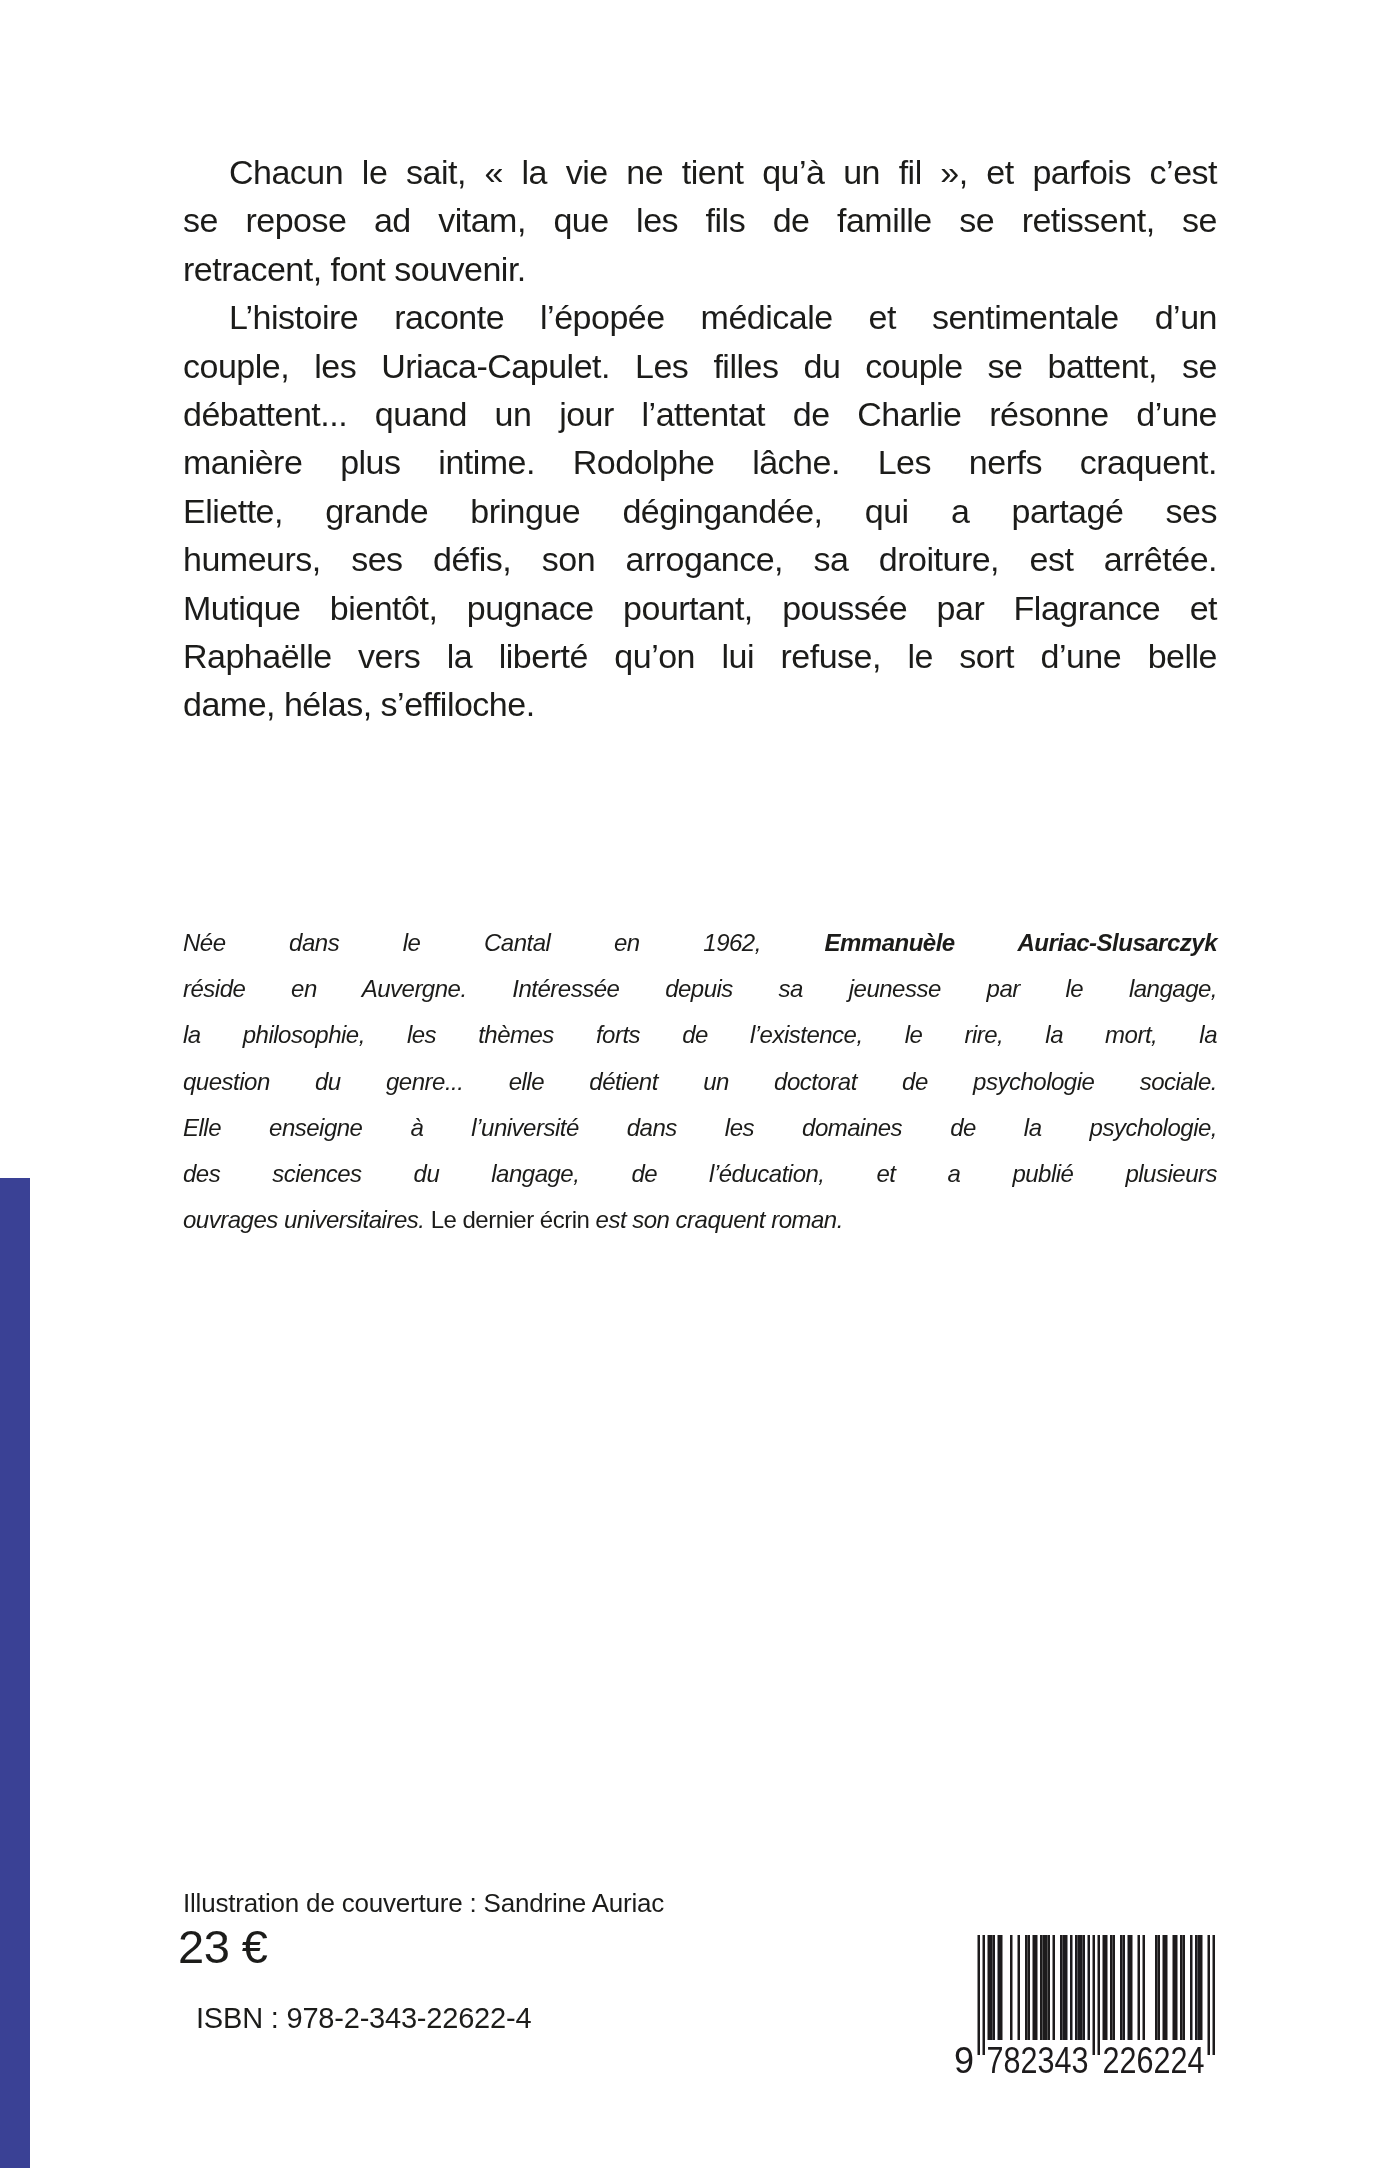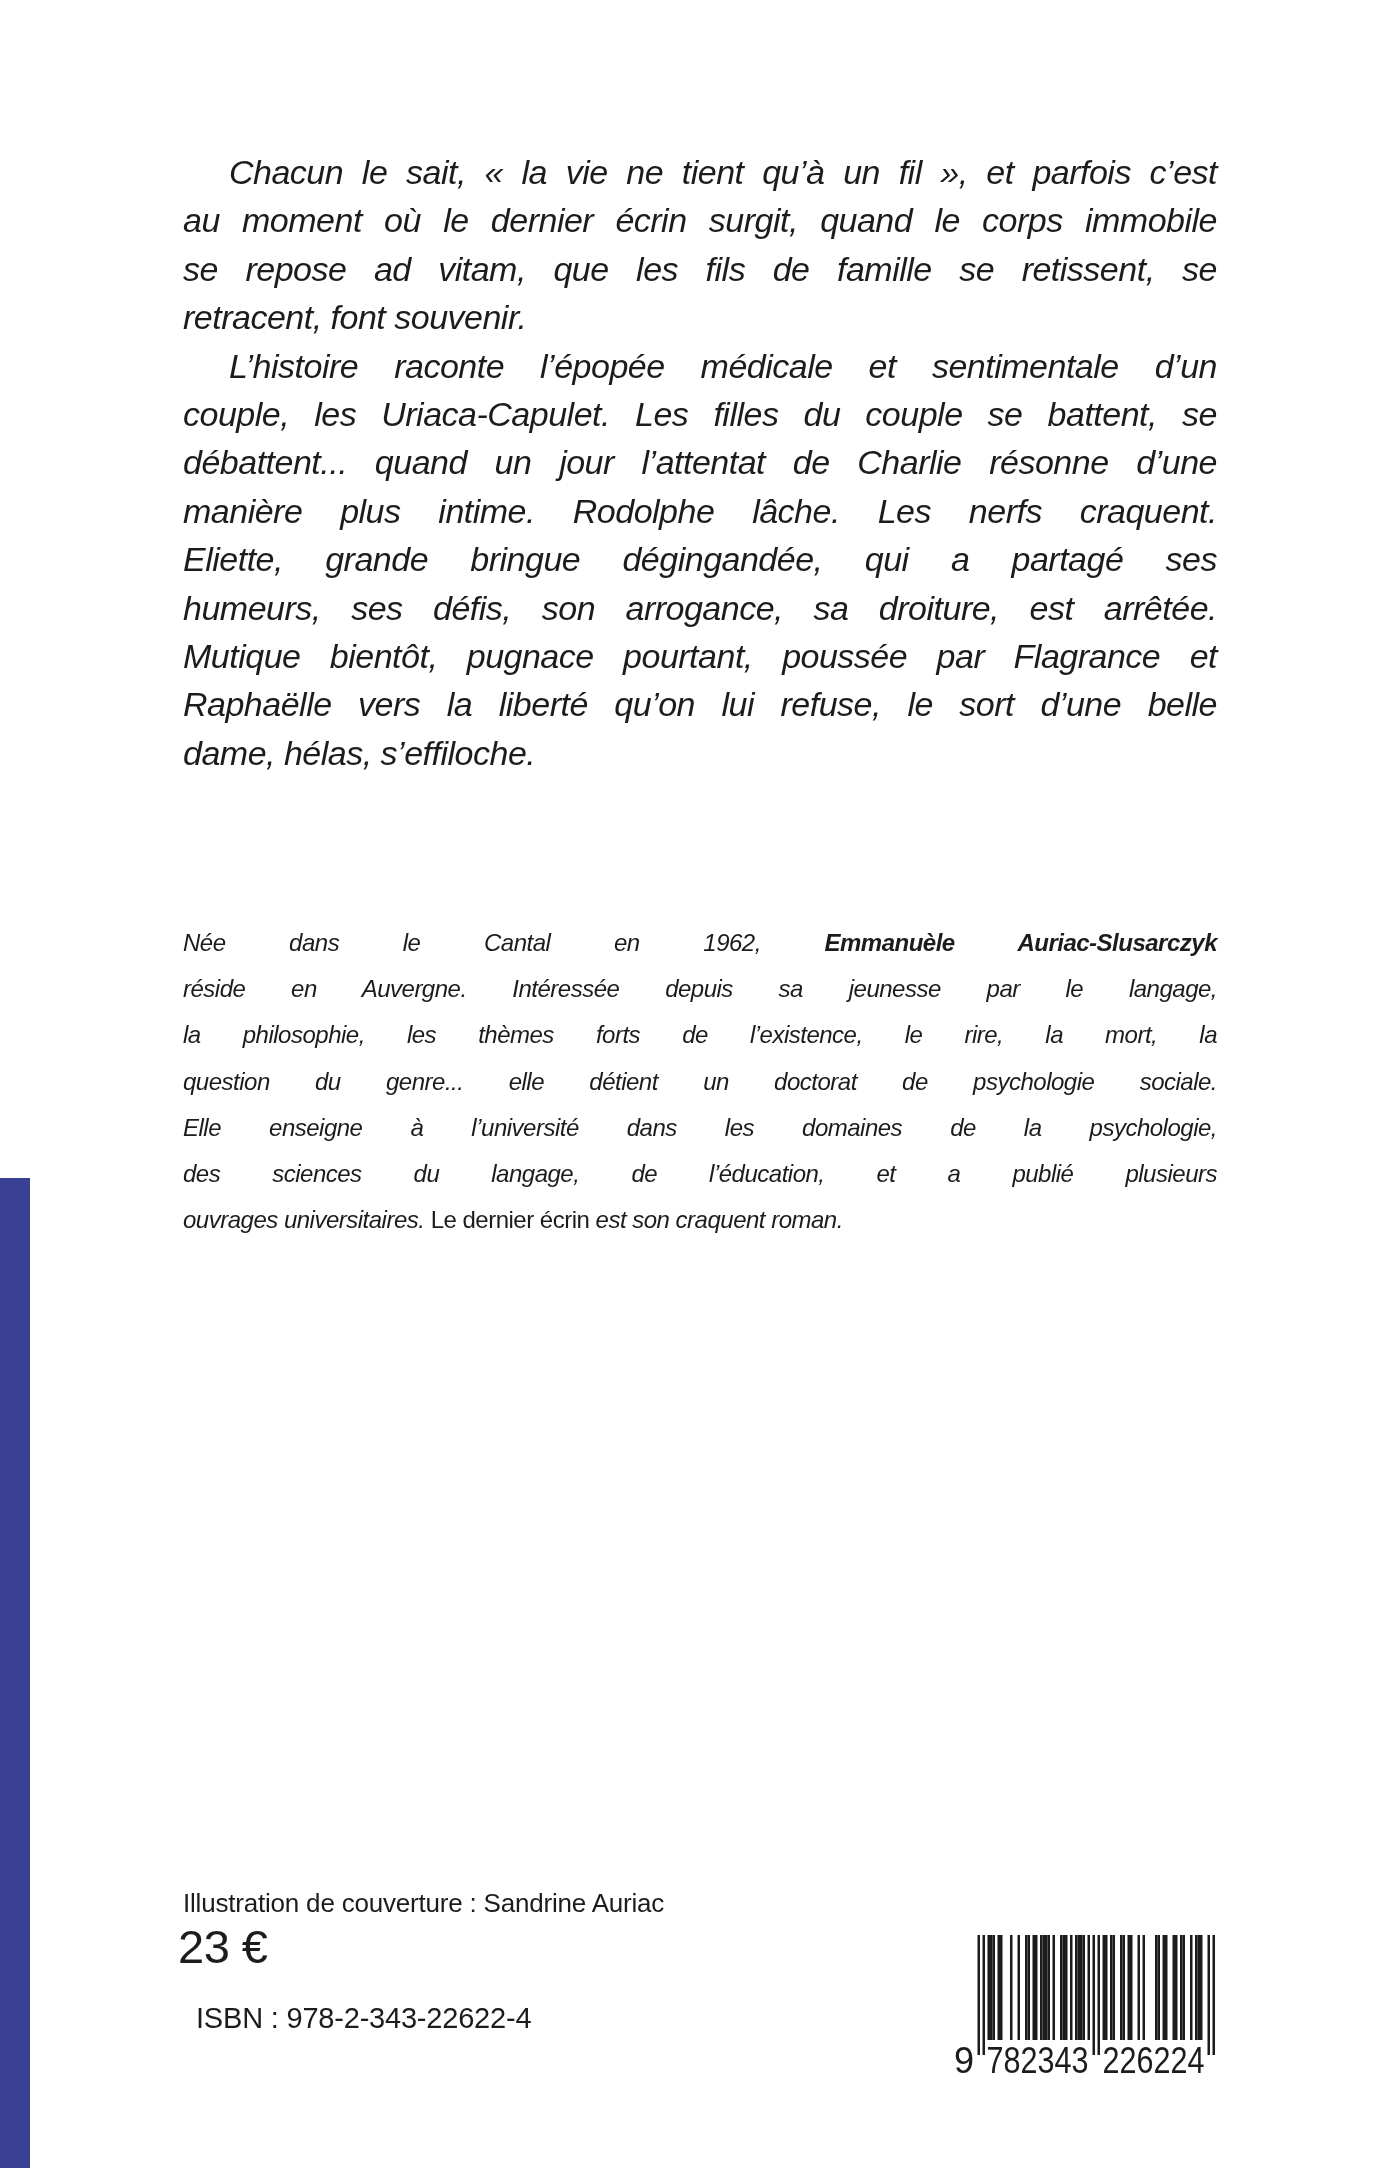--- a/index.html
+++ b/index.html
@@ -7,41 +7,40 @@
     width:1400px;height:2168px;position:relative;overflow:hidden;
     background:#ffffff;
     font-family:"Liberation Sans","DejaVu Sans",sans-serif;
     color:#1c1c1a;
   }
   .accent-bar{
     position:absolute;left:0;top:1178px;width:30px;height:990px;
     background:#3a4195;
   }
   .textblock{position:absolute;left:183px;width:1034px;}
-  .synopsis{top:148px;font-size:34px;line-height:48.4px;letter-spacing:-0.5px;font-style:italic;}
+  .synopsis{top:148px;font-size:34px;line-height:48.4px;letter-spacing:-0.5px;}
   .bio{top:920px;font-size:24px;line-height:46.2px;letter-spacing:-0.5px;font-style:italic;}
   .jline{text-align:justify;text-align-last:justify;white-space:normal;}
   .jline.last{text-align-last:left;}
   .jline.indent{text-indent:46px;}
   .name{font-weight:bold;}
   .roman{font-style:normal;}
   .credit{position:absolute;left:183px;top:1886px;font-size:26px;line-height:34px;letter-spacing:-0.2px;}
   .isbn{position:absolute;left:196px;top:2000px;font-size:29px;line-height:36px;letter-spacing:-0.2px;}
   .price{position:absolute;left:178px;top:1919px;font-size:47px;line-height:56px;letter-spacing:-0.5px;}
   .barcode{position:absolute;left:950px;top:1935px;width:270px;height:142px;}
   .barcode svg{display:block;width:270px;height:142px;}
 </style>
 </head>
 <body style="color: rgb(28, 28, 26); background: rgb(255, 255, 255);">
 
 <div class="page">
 
   <div class="textblock synopsis" id="synopsis">
       <div class="jline indent"><span>Chacun le sait, « la vie ne tient qu’à un fil », et parfois c’est</span></div>
-      <div class="jline"><span>au moment où le dernier écrin surgit, quand le corps immobile</span></div>
       <div class="jline"><span>se repose ad vitam, que les fils de famille se retissent, se</span></div>
       <div class="jline last"><span>retracent, font souvenir.</span></div>
       <div class="jline indent"><span>L’histoire raconte l’épopée médicale et sentimentale d’un</span></div>
       <div class="jline"><span>couple, les Uriaca-Capulet. Les filles du couple se battent, se</span></div>
       <div class="jline"><span>débattent... quand un jour l’attentat de Charlie résonne d’une</span></div>
       <div class="jline"><span>manière plus intime. Rodolphe lâche. Les nerfs craquent.</span></div>
       <div class="jline"><span>Eliette, grande bringue dégingandée, qui a partagé ses</span></div>
       <div class="jline"><span>humeurs, ses défis, son arrogance, sa droiture, est arrêtée.</span></div>
       <div class="jline"><span>Mutique bientôt, pugnace pourtant, poussée par Flagrance et</span></div>
       <div class="jline"><span>Raphaëlle vers la liberté qu’on lui refuse, le sort d’une belle</span></div>

